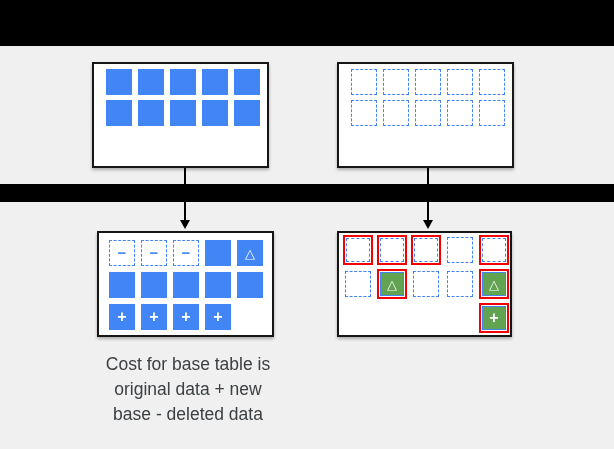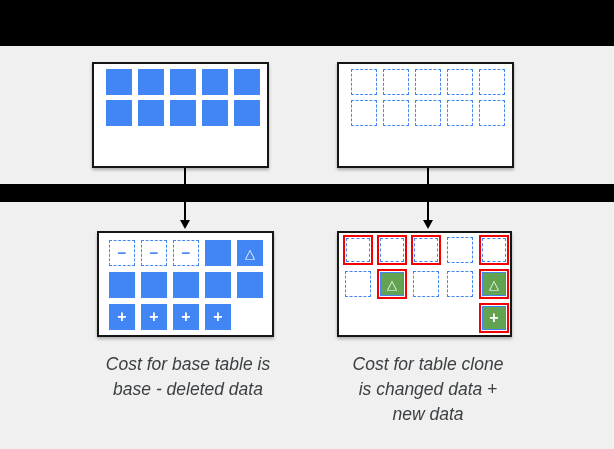--- a/index.html
+++ b/index.html
@@ -55,21 +55,21 @@
   #arrow-left{left:184px;}
   #arrow-right{left:427px;}
   .arrow::after{
     content:"";position:absolute;left:-4px;top:52px;
     border-left:5px solid transparent;border-right:5px solid transparent;
     border-top:9px solid #000;
   }
 
   .caption{
     position:absolute;top:352px;width:204px;text-align:center;
-    font-size:17.5px;line-height:25px;color:var(--text,#3c4043);font-style:italic;
+    font-size:17.5px;line-height:25px;color:var(--text,#3c4043);
   }
   #cap-left{left:86px;}
   #cap-right{left:326px;}
 </style>
 </head>
 <body>
 
 <div id="canvas">
 
   <div class="bar" id="bar-top"></div>
@@ -289,22 +289,18 @@
                 <span class="glyph g-plus">+</span>
               </div>
             </div>
           </div>
         </div>
       </div>
   </div>
 
   <div class="caption" id="cap-left">
     <div>Cost for base table is</div>
+    <div>original data + new</div>
     <div>base - deleted data</div>
   </div>
 
-  <div class="caption" id="cap-right">
-    <div>Cost for table clone</div>
-    <div>is changed data +</div>
-    <div>new data</div>
-  </div>
 
 </div>
 
 </body></html>

